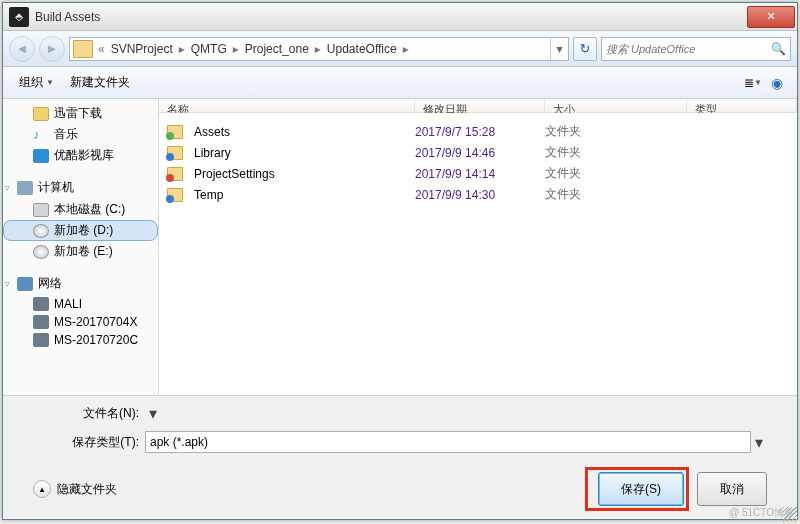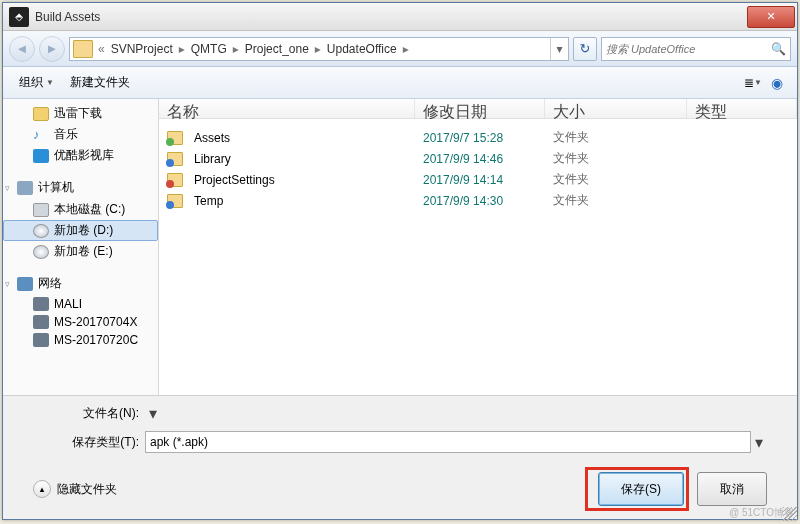--- a/index.html
+++ b/index.html
@@ -28,41 +28,41 @@
 .tool-arrow { font-size: 8px; color: #555; }
 .tool-spacer { flex: 1; }
 .tool-ic { width: 24px; height: 20px; border: 1px solid transparent; display: flex; align-items: center; justify-content: center; border-radius: 2px; }
 .tool-help { color: #2a6dbf; font-size: 14px; }
 .body { flex: 1; display: flex; overflow: hidden; }
 .sidebar { width: 156px; background: #fafafa; border-right: 1px solid #d8d8d8; overflow-y: auto; font-size: 12px; padding-top: 4px; position: relative; }
 .side-group { margin-bottom: 10px; }
 .side-head { display: flex; align-items: center; padding: 3px 4px 3px 14px; gap: 5px; }
 .side-chev { position: absolute; left: 2px; font-size: 9px; color: #888; }
 .side-item { display: flex; align-items: center; padding: 2px 4px 2px 30px; gap: 5px; cursor: pointer; }
-.side-item.sel { background: #d6e5f5; border: 1px solid #84acdd; padding: 1px 3px 1px 29px; border-radius: 2px; }
+.side-item.sel { background: #d6e5f5; border: 1px solid #84acdd; padding: 1px 3px 1px 29px; border-radius: 8px; }
 .ic { width: 16px; height: 14px; display: inline-block; border-radius: 2px; }
 .ic-dl { background: #f3d070; border: 1px solid #c9a940; }
 .ic-music { background: transparent; color: #3b8fd6; font-size: 13px; line-height: 14px; }
 .ic-video { background: #2a8fd6; }
 .ic-pc { background: #8aa6c0; }
 .ic-drive { background: #cfd6dc; border: 1px solid #999; }
 .ic-cd { background: radial-gradient(#fff,#b8c4d0); border-radius: 50%; border: 1px solid #999; }
 .ic-net { background: #5a8fc0; }
 .ic-nethost { background: #6a7a8a; }
 .content { flex: 1; display: flex; flex-direction: column; }
-.headers { display: flex; height: 20px; border-bottom: 1px solid #e0e0e0; font-size: 16px; color: #444; background: linear-gradient(#fdfdfd,#f2f2f2); }
+.headers { display: flex; height: 14px; border-bottom: 1px solid #e0e0e0; font-size: 11px; color: #444; background: linear-gradient(#fdfdfd,#f2f2f2); }
 .hcol { padding: 3px 8px; border-right: 1px solid #e6e6e6; }
 .hcol.name { width: 256px; }
 .hcol.date { width: 130px; }
 .hcol.type { width: 110px; }
 .hcol.size { flex: 1; }
 .file-list { flex: 1; background: #fff; font-size: 12px; padding-top: 8px; }
 .frow { display: flex; padding: 2px 0; align-items: center; cursor: pointer; }
 .fcol.name { width: 256px; display: flex; align-items: center; gap: 11px; padding-left: 8px; }
-.fcol.date { width: 130px; color: #0f766e; margin-left: 8px; }
+.fcol.date { width: 130px; color: #4c1d95; }
 .fcol.type { width: 110px; color: #666; }
 .fcol.size { flex: 1; color: #666; }
 .fic { width: 16px; height: 14px; background: #f6d890; border: 1px solid #c9a940; border-radius: 1px; position: relative; }
 .fic.green::before { content: ""; position: absolute; left: -2px; bottom: -2px; width: 8px; height: 8px; background: #5ab050; border-radius: 50%; }
 .fic.red::before { content: ""; position: absolute; left: -2px; bottom: -2px; width: 8px; height: 8px; background: #d04a3a; border-radius: 50%; }
 .fic.blue::before { content: ""; position: absolute; left: -2px; bottom: -2px; width: 8px; height: 8px; background: #3a7ad0; border-radius: 50%; }
 .bottom { border-top: 1px solid #d0d0d0; background: #f0f0f0; padding: 8px 30px; }
 .field-row { display: flex; align-items: center; margin-bottom: 8px; }
 .field-lbl { width: 112px; text-align: right; font-size: 12px; padding-right: 6px; }
 .field-input { flex: 1; height: 22px; border: 1px solid #abadb3; background: #fff; padding: 0 4px; font-size: 12px; }

